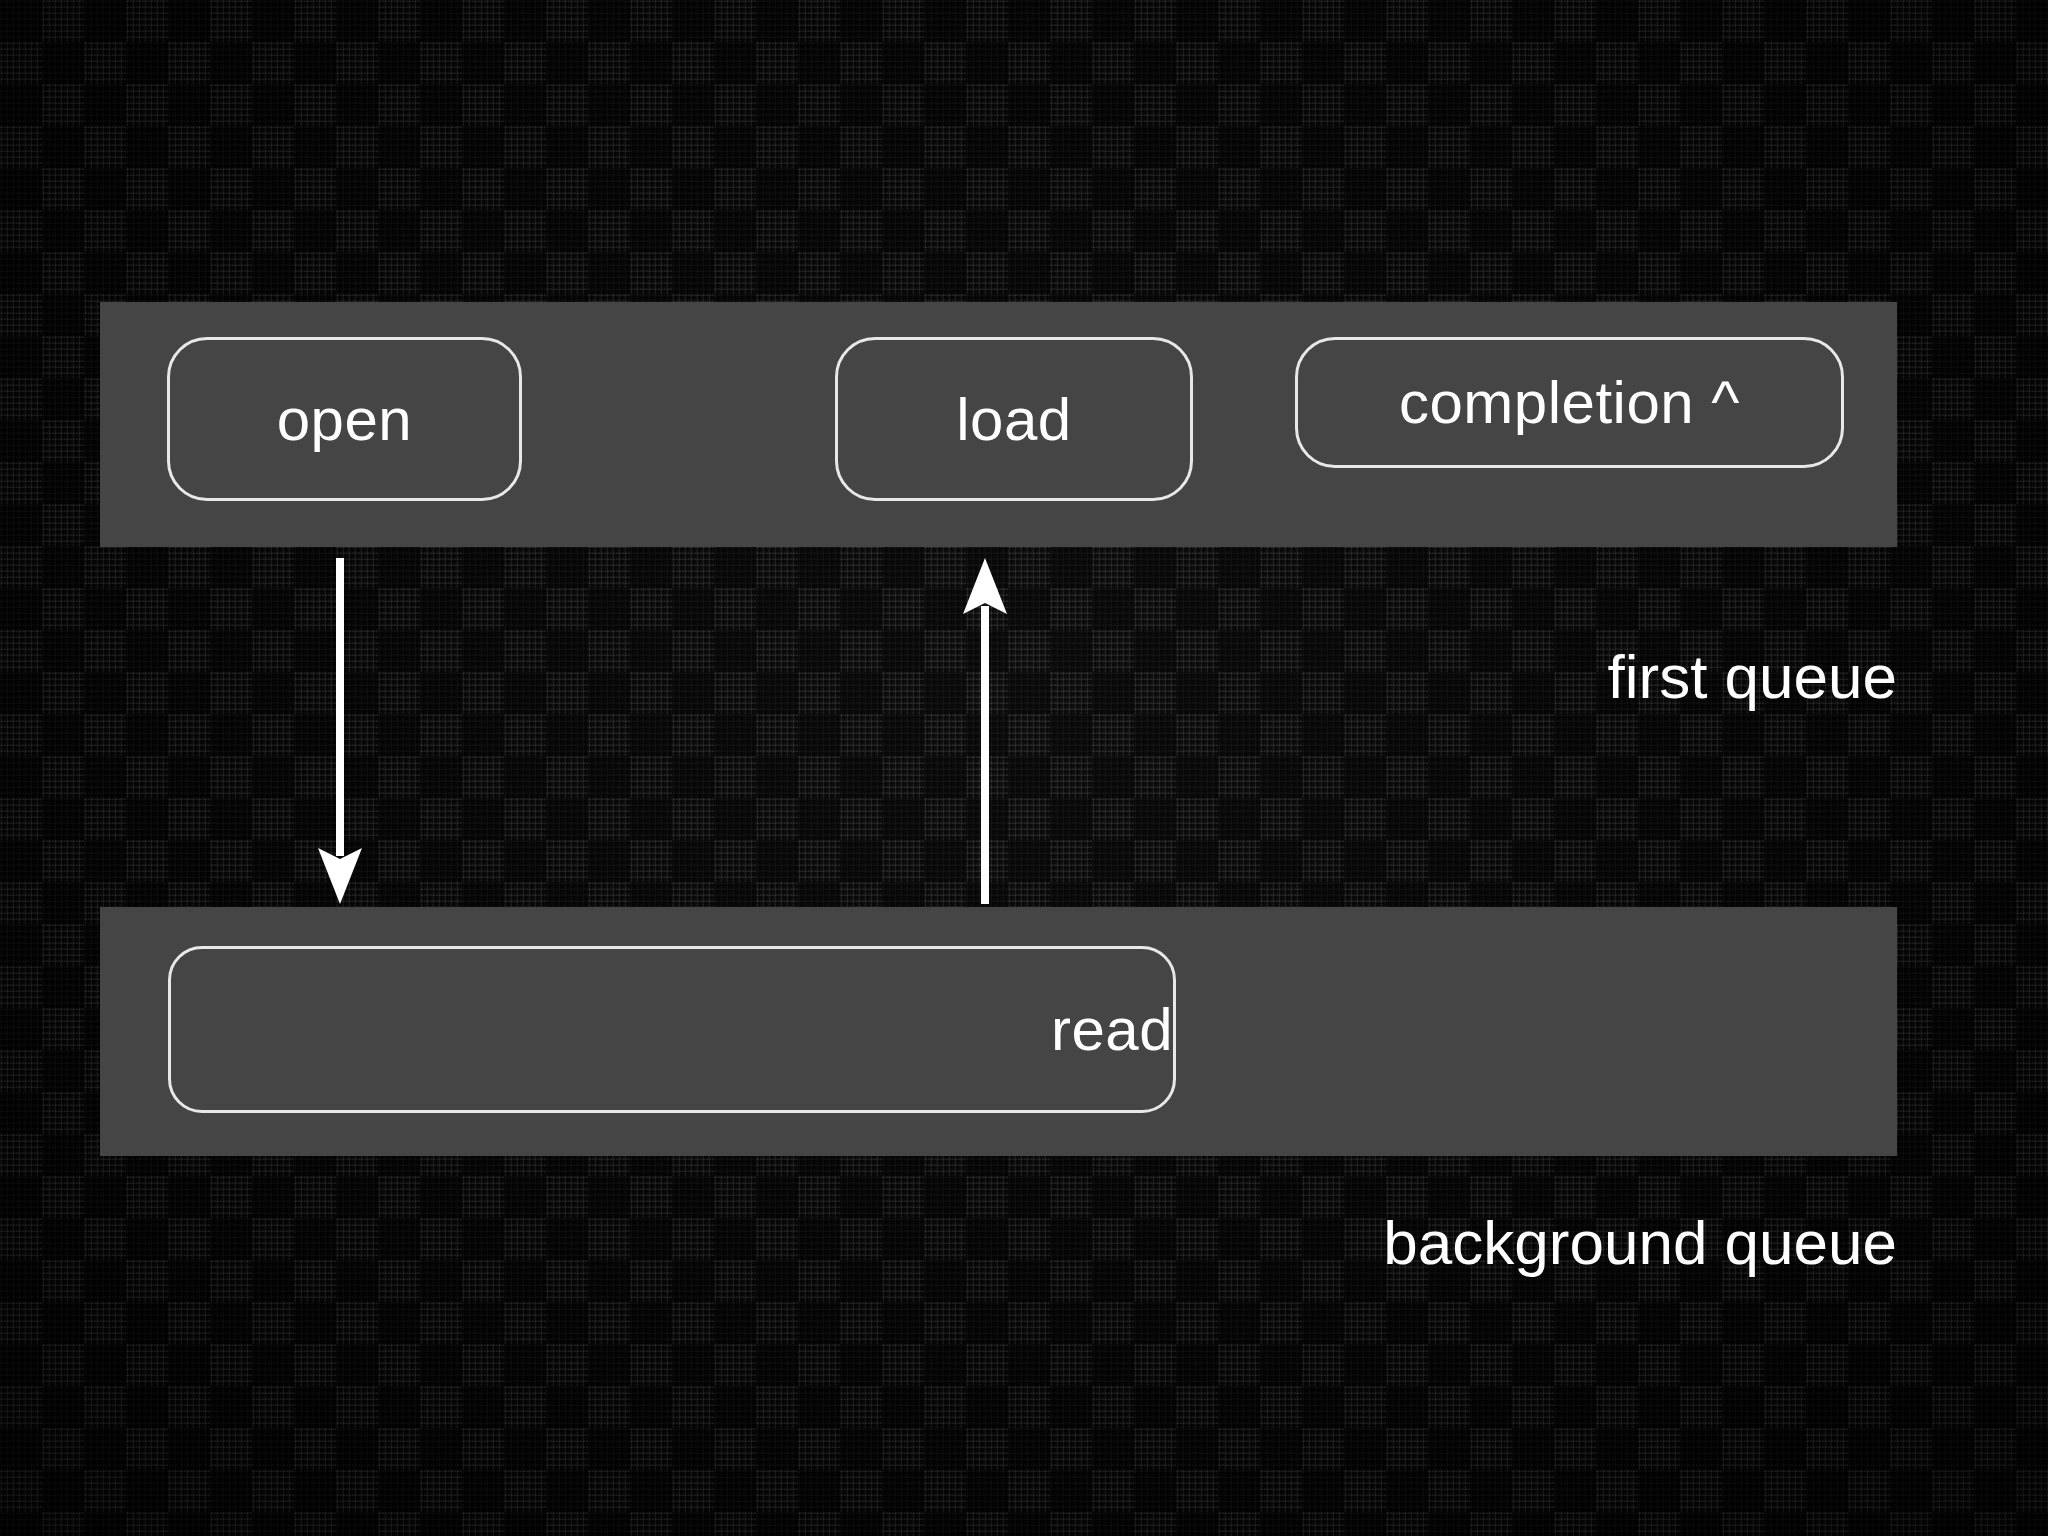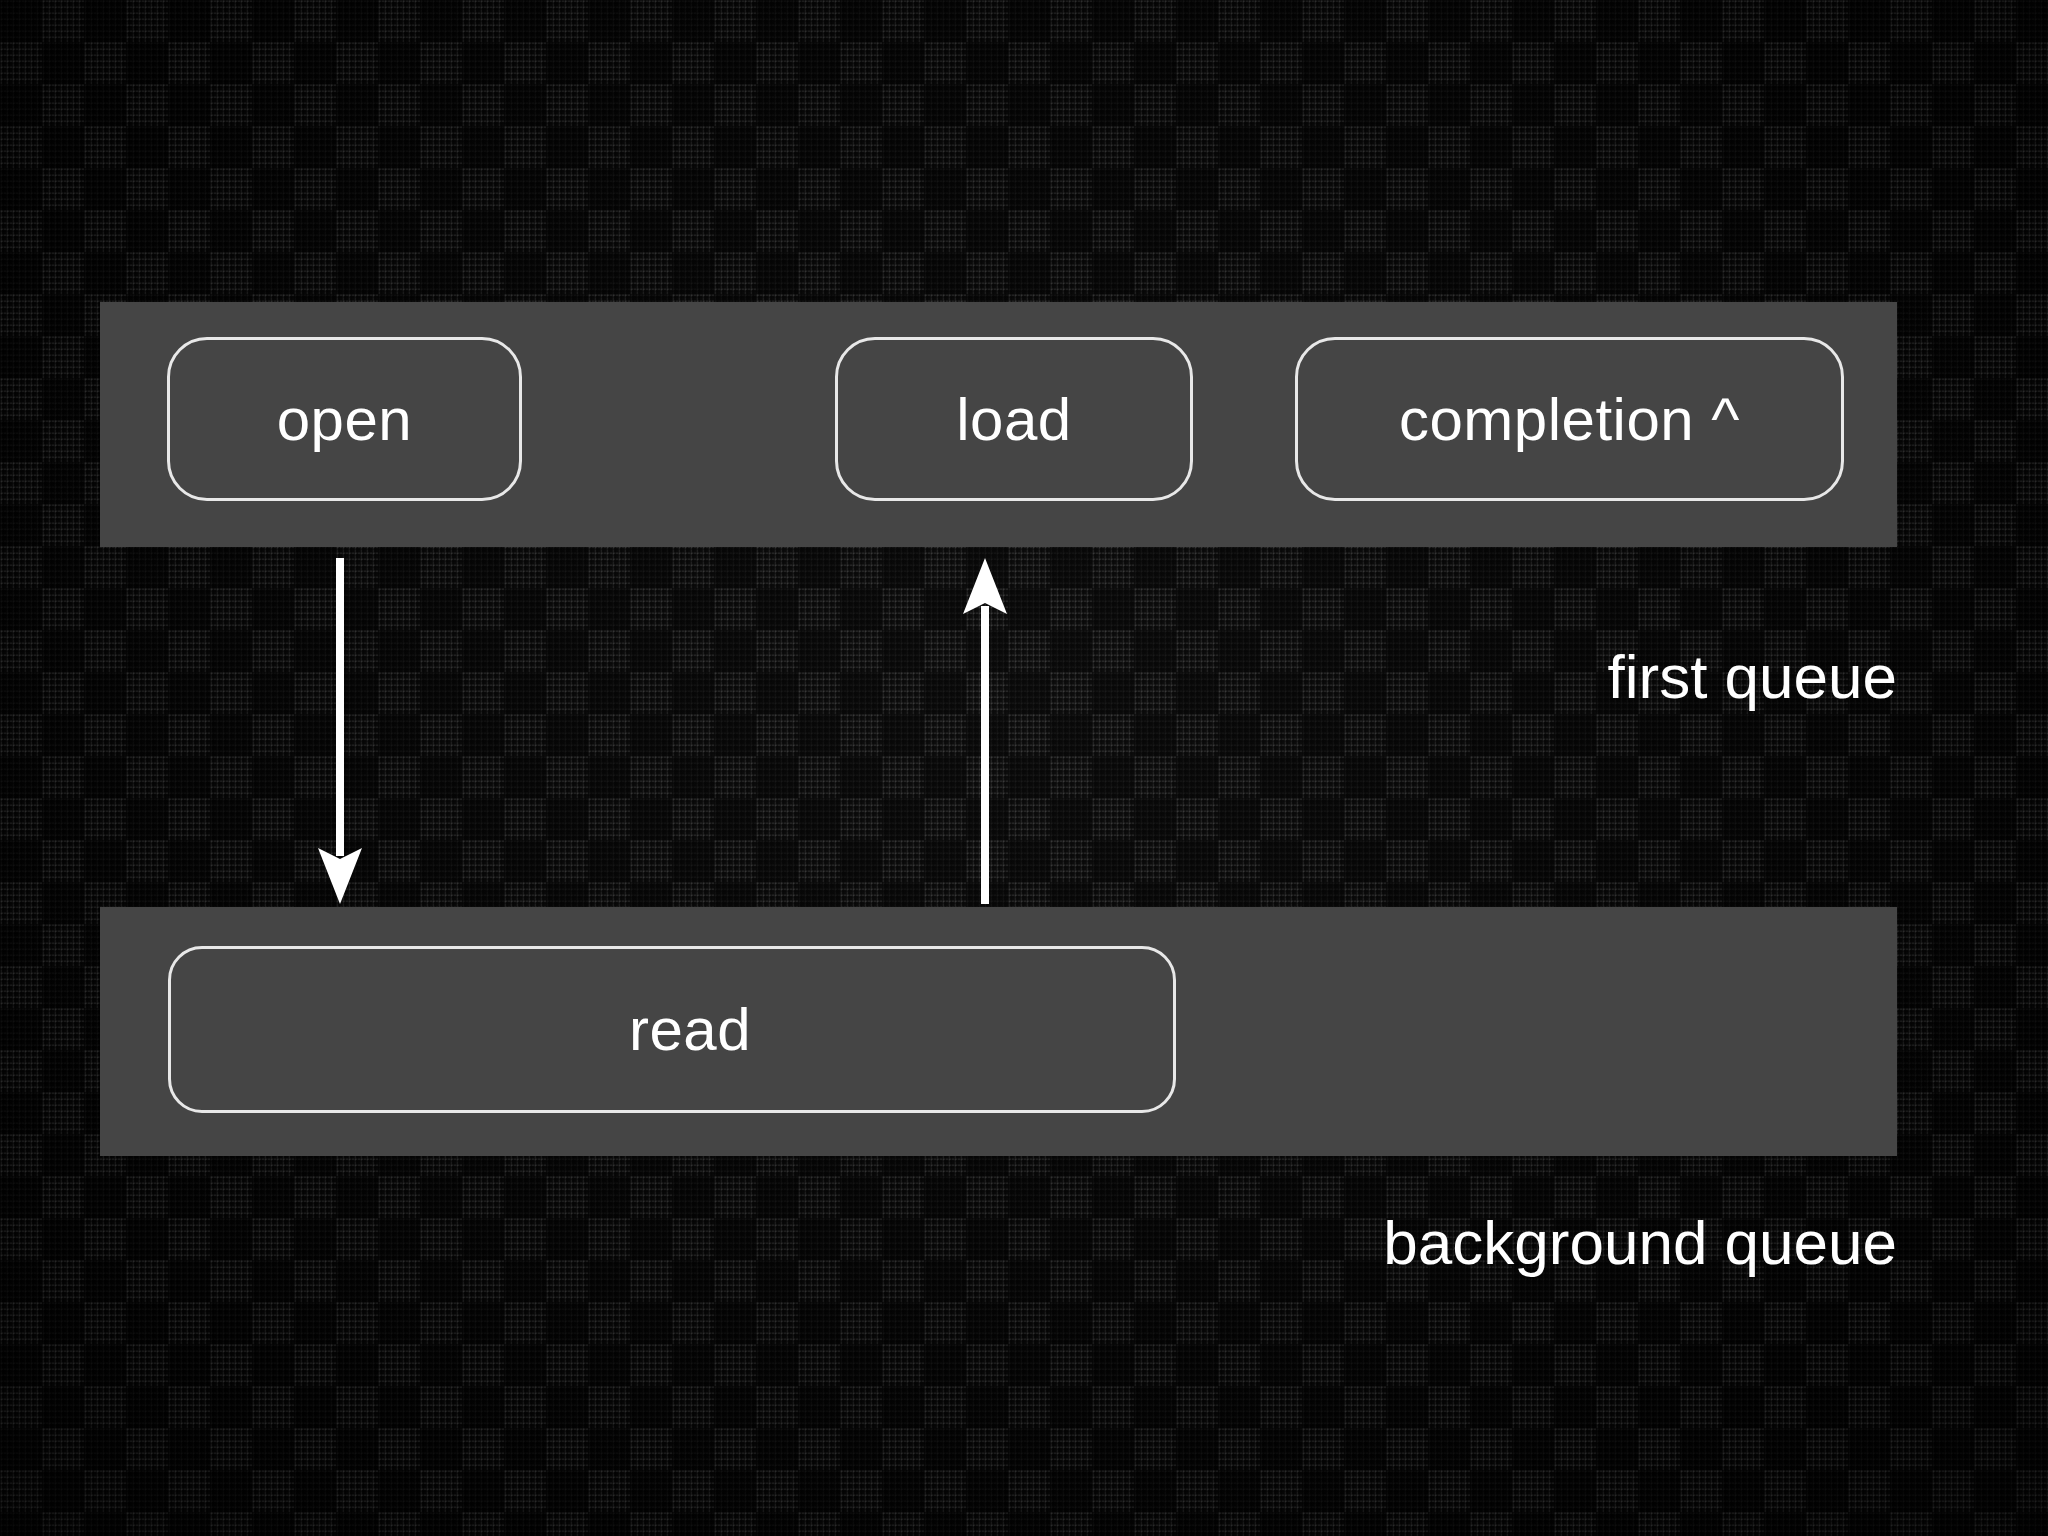--- a/index.html
+++ b/index.html
@@ -115,33 +115,33 @@
     background: transparent;
     color: #ffffff;
     font-size: 60px;
     font-weight: 400;
     letter-spacing: 0.5px;
     display: flex;
     align-items: center;
     white-space: nowrap;
   }
   .task-box.centered { justify-content: center; }
-  .task-box.leading  { justify-content: center; padding-left: 36px; }
+  .task-box.leading  { justify-content: flex-end; padding-left: 36px; }
 
   #box-open {
     left: 167px;  top: 337px;
     width: 355px; height: 164px;
   }
   #box-load {
     left: 818px;  top: 337px;
     width: 358px; height: 164px; margin-left: 17px;
   }
   #box-completion {
     left: 1295px; top: 337px;
-    width: 549px; height: 164px;
+    width: 549px; height: 131px;
   }
   #box-read {
     left: 168px;  top: 946px;
     width: 1008px; height: 167px;
     border-radius: 34px;
   }
 
   
   .arrow-svg {
     position: absolute;

